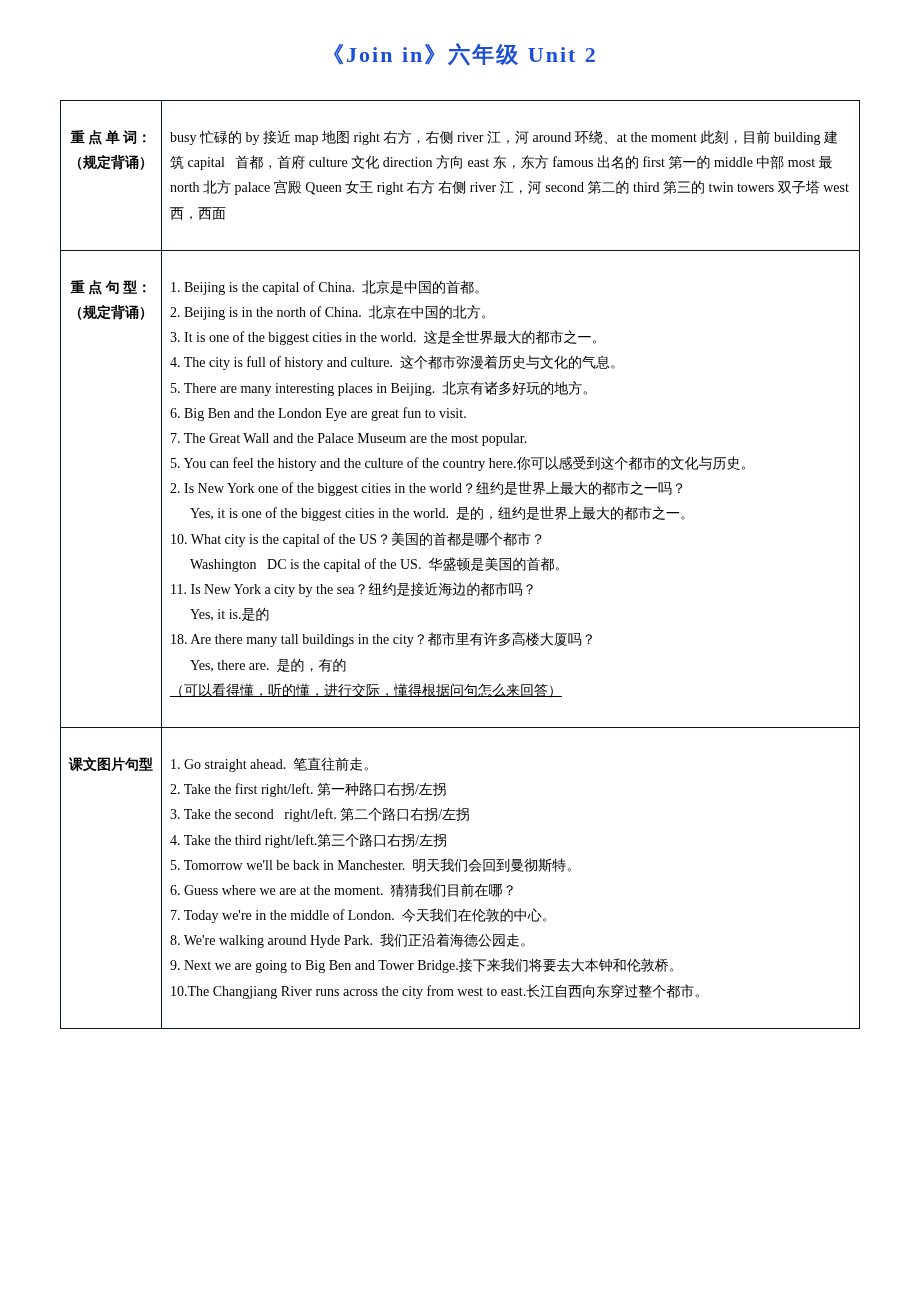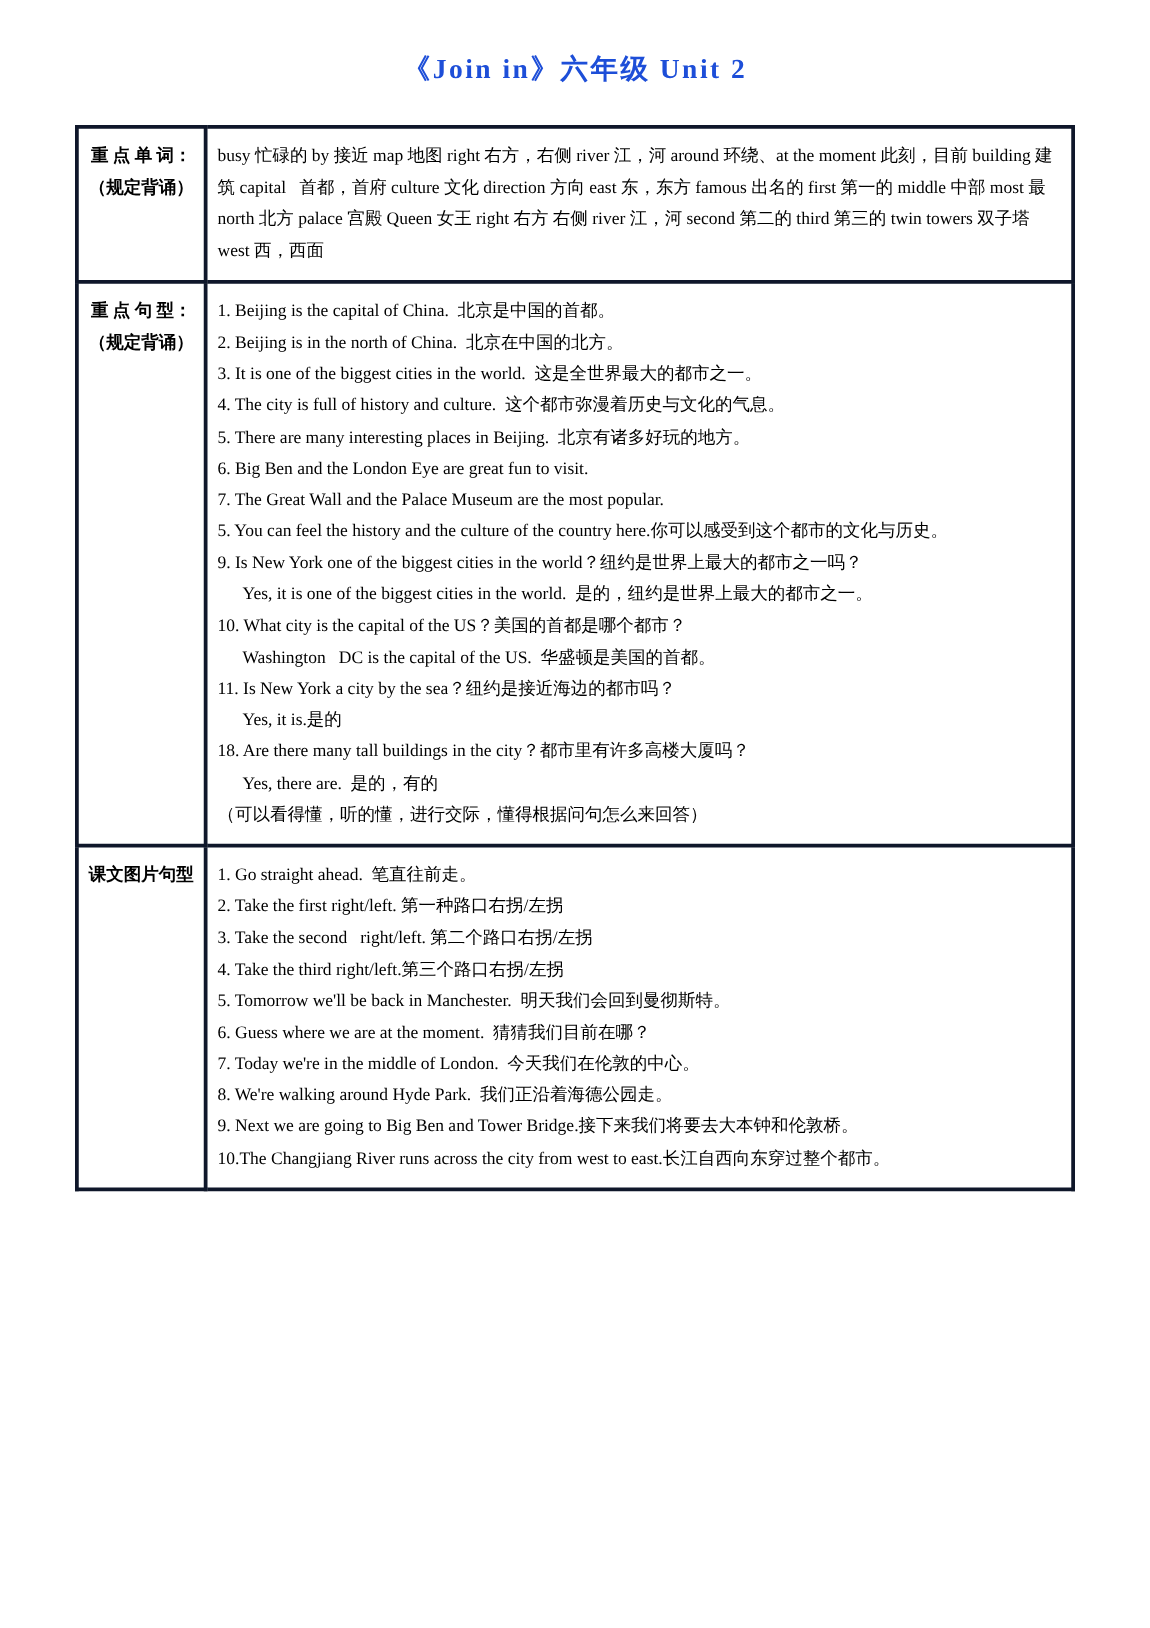--- a/index.html
+++ b/index.html
@@ -25,42 +25,43 @@
       letter-spacing: 2px;
     }
 
     .main-table {
       width: 100%;
       border-collapse: collapse;
       border: 1px solid #000;
     }
 
     .main-table td {
-      border: 3px solid #0f172a;
+      border: 1px solid #0f172a;
       vertical-align: top;
-      padding: 10px 8px;
+      padding: 24px 8px;
       line-height: 1.8;
     }
 
     .label-cell {
       width: 100px;
       text-align: center;
       font-weight: bold;
       white-space: nowrap;
       vertical-align: middle;
       font-size: 14px;
     }
 
     .content-cell {
       padding: 6px 10px;
       line-height: 1.9;
       margin-top: 24px;
     }
 
     .underline-text {
+      text-decoration: underline;
     }
 
     .indent {
       padding-left: 20px;
     }
   </style>
 </head>
 <body>
 
 <div class="page-title">《Join in》六年级    Unit 2</div>
@@ -79,21 +80,21 @@
       <td class="label-cell">重 点 句 型：<br>（规定背诵）</td>
       <td class="content-cell">
         <div>1. Beijing is the capital of China.&nbsp; 北京是中国的首都。</div>
         <div>2. Beijing is in the north of China.&nbsp; 北京在中国的北方。</div>
         <div>3. It is one of the biggest cities in the world.&nbsp; 这是全世界最大的都市之一。</div>
         <div>4. The city is full of history and culture.&nbsp; 这个都市弥漫着历史与文化的气息。</div>
         <div>5. There are many interesting places in Beijing.&nbsp; 北京有诸多好玩的地方。</div>
         <div>6. Big Ben and the London Eye are great fun to visit.</div>
         <div>7. The Great Wall and the Palace Museum are the most popular.</div>
         <div>5. You can feel the history and the culture of the country here.你可以感受到这个都市的文化与历史。</div>
-        <div>9. Is New York one of the biggest cities in the world？纽约是世界上最大的都市之一吗？</div>
+        <div>2. Is New York one of the biggest cities in the world？纽约是世界上最大的都市之一吗？</div>
         <div class="indent">Yes, it is one of the biggest cities in the world.&nbsp; 是的，纽约是世界上最大的都市之一。</div>
         <div>10. What city is the capital of the US？美国的首都是哪个都市？</div>
         <div class="indent">Washington &nbsp; DC is the capital of the US.&nbsp; 华盛顿是美国的首都。</div>
         <div>11. Is New York a city by the sea？纽约是接近海边的都市吗？</div>
         <div class="indent">Yes, it is.是的</div>
         <div>18. Are there many tall buildings in the city？都市里有许多高楼大厦吗？</div>
         <div class="indent">Yes, there are.&nbsp; 是的，有的</div>
         <div><span class="underline-text">（可以看得懂，听的懂，进行交际，懂得根据问句怎么来回答）</span></div>
       </td>
     </tr>

